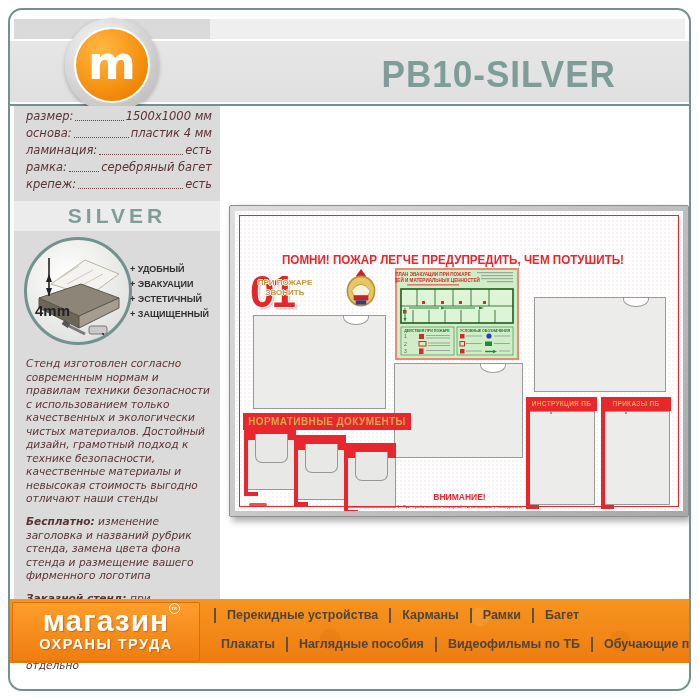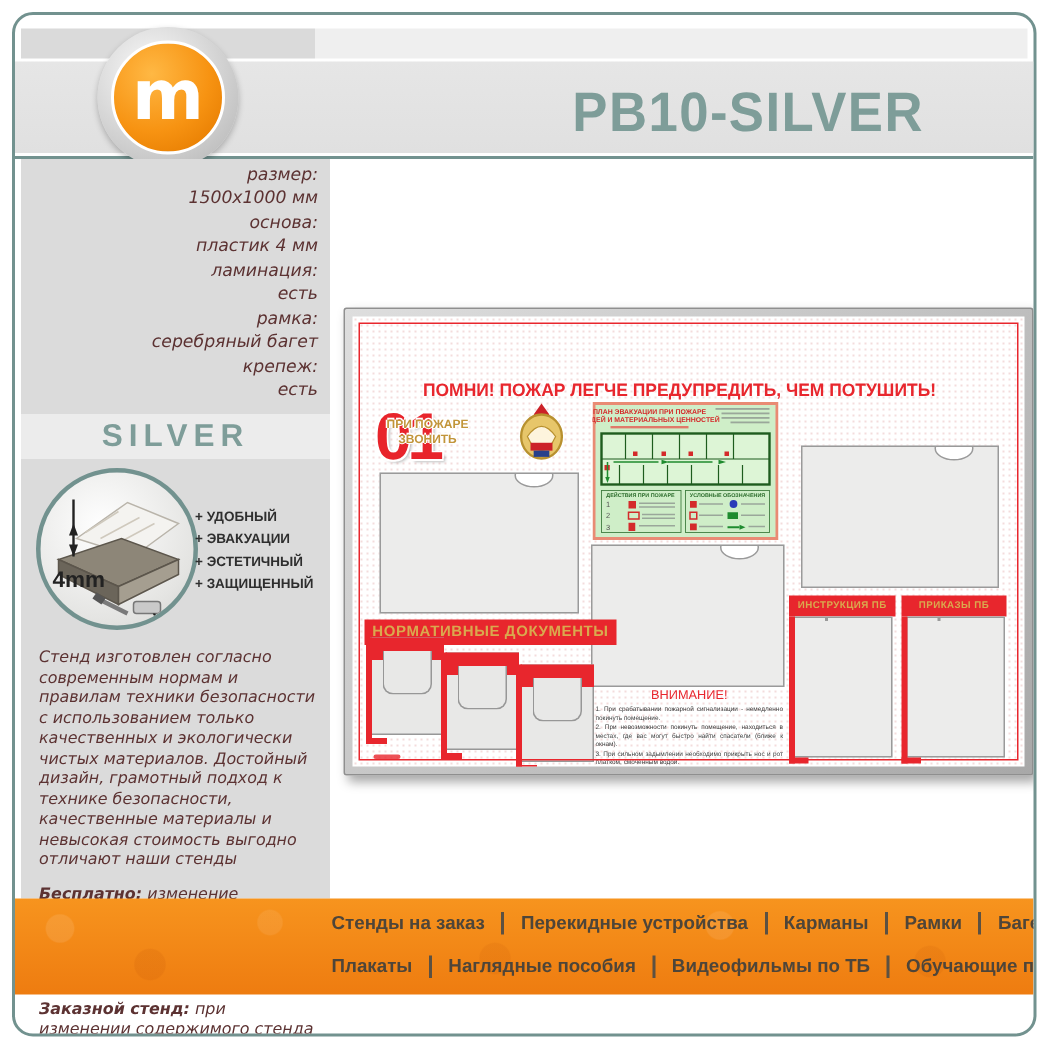--- a/index.html
+++ b/index.html
@@ -23,22 +23,22 @@
     font-family:"DejaVu Sans",sans-serif;}
   .header-title{position:absolute;left:332px;top:44px;width:330px;text-align:center;
     color:#7e9d99;font-weight:bold;font-size:37px;letter-spacing:1px;transform:scaleX(.95);
     transform-origin:left center;white-space:nowrap;}
 
   
   .sidebar{position:absolute;left:4px;top:96px;width:206px;height:493px;background:#dbdbdb;
     color:#5c3232;}
   .chars-heading{font-family:"DejaVu Sans",sans-serif;font-style:italic;font-weight:bold;
     font-size:17px;margin:16px 10px 8px 12px;}
-  .spec-row{display:flex;align-items:flex-end;margin:3px 8px 3px 12px;
-    font-family:"DejaVu Sans",sans-serif;font-style:italic;font-size:11.5px;flex-direction:column;}
+  .spec-row{display:flex;align-items:center;margin:3px 8px 3px 12px;
+    font-family:"DejaVu Sans",sans-serif;font-style:italic;font-size:11.5px;}
   .spec-leader{flex:1;border-bottom:1.5px dotted #6b4040;margin:0 2px;height:9px;}
   .series-band{margin-top:10px;background:#ececec;text-align:center;padding:3px 0;
     color:#7e9d99;font-weight:bold;font-size:21px;letter-spacing:4px;}
   .diagram{position:relative;height:122px;margin-top:2px;}
   .diagram-circle{position:absolute;left:10px;top:4px;width:102px;height:102px;border-radius:50%;
     border:3px solid #72928f;background:radial-gradient(circle at 40% 35%,#ffffff,#e4e4e2 70%,#d2d2d0);
     overflow:hidden;}
   .features{position:absolute;right:2px;top:26px;width:96px;}
   .feature{font-weight:bold;font-size:9px;color:#2e2e2e;margin:5px 0;text-align:left;
     padding-left:8px;}
@@ -82,21 +82,21 @@
     color:#d9a94e;font-weight:bold;font-size:10px;text-align:center;line-height:17px;
     letter-spacing:.4px;}
   .boxpocket{position:absolute;width:47px;height:63px;background:#e8e8e7;border:1px solid #979797;}
   .bp-red{position:absolute;left:-1px;right:-1px;top:-1px;height:15px;background:#e8262d;}
   .bp-cut{position:absolute;left:7px;right:7px;top:8px;height:28px;background:#e8e8e7;
     border:1px solid #979797;border-top:none;border-radius:0 0 7px 7px;}
   .bp-strip{position:absolute;left:-4px;top:-1px;bottom:-7px;width:4px;background:#e8262d;}
   .bp-foot{position:absolute;left:-4px;bottom:-7px;width:14px;height:4px;background:#e8262d;}
   .bp1{left:12px;top:214px;} .bp2{left:62px;top:224px;} .bp3{left:112px;top:232px;}
   .attention{position:absolute;left:160px;top:247px;width:129px;}
-  .att-h{color:#e8262d;font-weight:normal;font-size:8.5px;text-align:center;margin-bottom:2px;}
+  .att-h{color:#e8262d;font-weight:bold;font-size:8.5px;text-align:center;margin-bottom:2px;margin-top:34px;}
   .att-item{font-size:4.3px;line-height:1.3;color:#3a3a3a;text-align:justify;margin:0 2px 1px 2px;}
   .ph{position:absolute;top:186px;height:14px;background:#e8262d;color:#d9a94e;font-weight:bold;
     font-size:6.5px;text-align:center;line-height:14px;letter-spacing:.3px;}
   .ph-instr{left:291px;width:71px;} .ph-orders{left:366px;width:70px;}
   .vpocket{position:absolute;top:200px;width:64px;height:92px;background:#ececeb;
     border:1px solid #9a9a9a;}
   .vp-instr{left:294px;} .vp-orders{left:369px;}
   .vp-strip{position:absolute;left:-4px;top:-1px;bottom:-5px;width:4px;background:#e8262d;}
   .vp-foot{position:absolute;left:-4px;bottom:-5px;width:13px;height:4px;background:#e8262d;}
   .signature{position:absolute;left:14px;top:292px;width:18px;height:3px;background:#e8262d;
@@ -348,23 +348,26 @@
         <span class="vp-strip"></span>
         <span class="vp-foot"></span>
       </div>
 
       <div class="signature"></div>
       <div class="stand-redline"></div>
     </div>
   </div>
 
   <div class="footer">
+    <div class="footer-logo">
+      <span class="fl-1"><span>магазин</span><span class="fl-mark">m</span></span>
+      <div class="fl-2">ОХРАНЫ ТРУДА</div>
+    </div>
     <div class="nav">
       <div class="nav-row nav-row1">
-        <span class="nav-item">Стенды на заказ</span>
         <span class="nav-sep"></span>
         <span class="nav-item">Перекидные устройства</span>
         <span class="nav-sep"></span>
         <span class="nav-item">Карманы</span>
         <span class="nav-sep"></span>
         <span class="nav-item">Рамки</span>
         <span class="nav-sep"></span>
         <span class="nav-item">Багет</span>
       </div>
       <div class="nav-row nav-row2">

